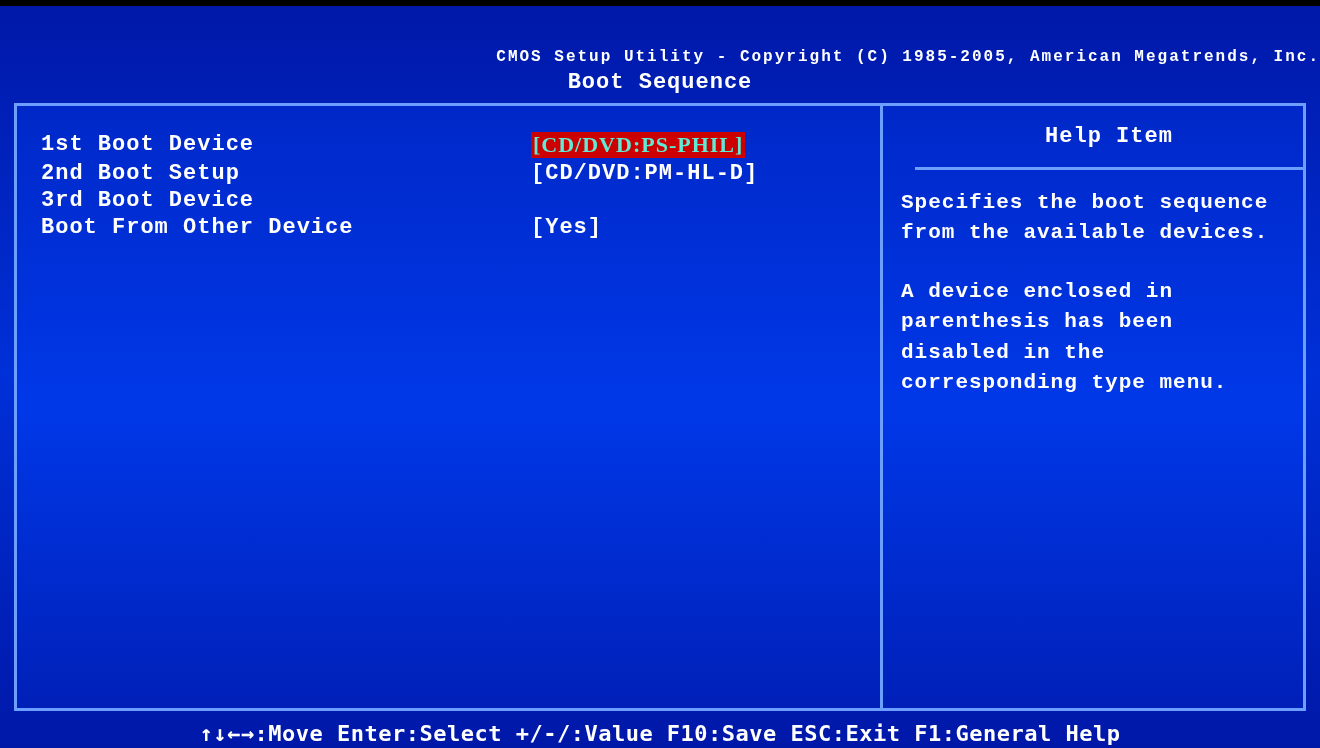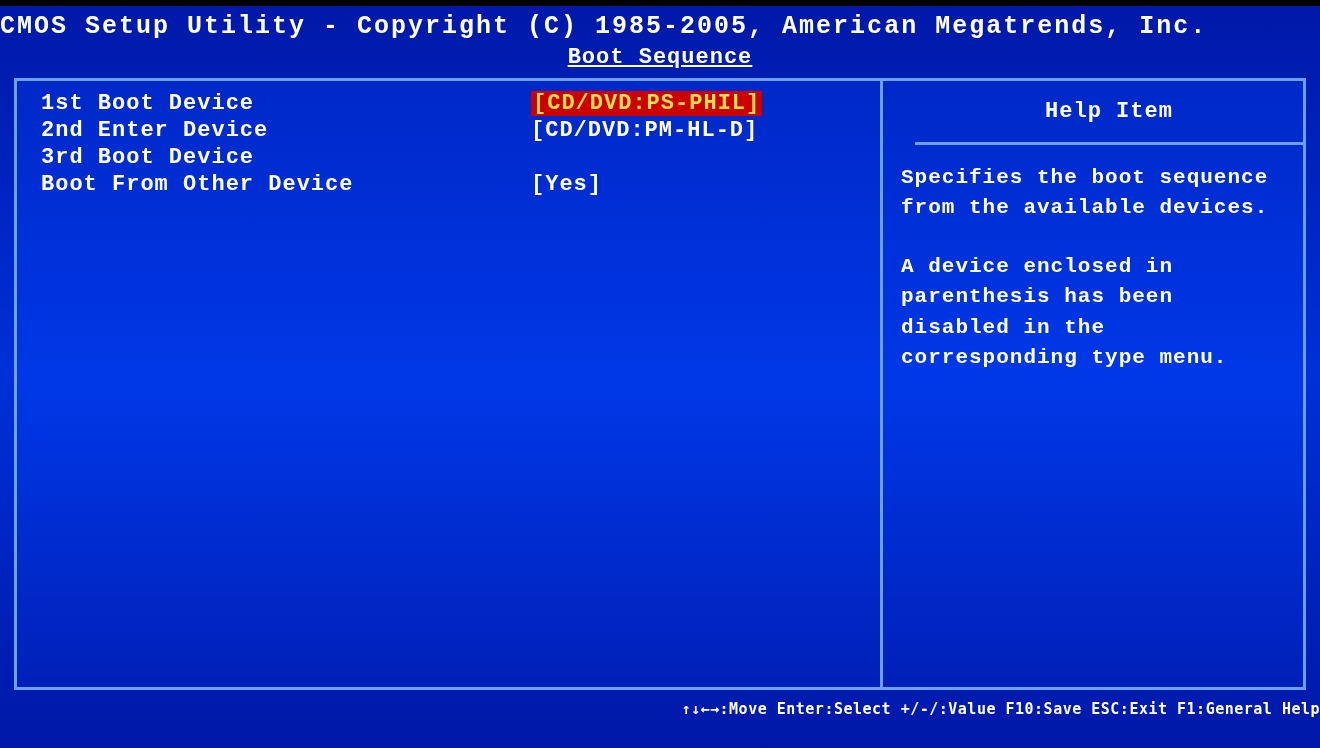--- a/index.html
+++ b/index.html
@@ -23,41 +23,41 @@
       height: 100%;
       background: linear-gradient(180deg, #0018a8 0%, #0030d8 50%, #0018a8 100%);
       display: flex;
       flex-direction: column;
     }
     .top-bar {
       background: #000000;
       height: 6px;
     }
     .header {
-      text-align: left;
+      text-align: right;
       padding: 6px 0 2px 0;
-      font-size: 25px;
+      font-size: 16px;
       letter-spacing: 2px;
+      margin-top: 36px;
     }
     .page-title {
       text-align: center;
       padding: 2px 0 8px 0;
       font-size: 22px;
-      text-decoration: underline;
     }
     .main-area {
       flex: 1;
       display: flex;
       margin: 0 14px;
       border: 3px solid #6d9fff;
       background: linear-gradient(180deg, #0028c8 0%, #0038e8 50%, #0020b8 100%);
     }
     .left-panel {
       flex: 1;
-      padding: 10px 24px;
+      padding: 26px 24px;
       border-right: 3px solid #6d9fff;
     }
     .right-panel {
       width: 420px;
       display: flex;
       flex-direction: column;
     }
     .help-header {
       text-align: center;
       padding: 18px 0 18px 0;
@@ -76,28 +76,29 @@
       font-size: 22px;
     }
     .option-label {
       width: 490px;
     }
     .option-value {
       flex: 1;
     }
     .selected-value {
       background: #cc0000;
-      color: #fde047;
+      color: #5eead4;
       padding: 0 2px;
       display: inline-block;
+      font-family: Liberation Serif, serif;
     }
     .footer {
-      padding: 10px 0 28px 0;
-      text-align: right;
-      font-size: 15px;
+      padding: 10px 0 0 0;
+      text-align: center;
+      font-size: 22px;
       letter-spacing: 0.5px;
     }
     .footer-line {
       margin-bottom: 2px;
     }
     .arrow-glyph {
       font-family: monospace;
     }
     .help-para {
       margin-bottom: 28px;
@@ -121,21 +122,21 @@
     <div class="left-panel">
 
       <div class="option-row">
         <span class="option-label">1st Boot Device</span>
         <span class="option-value">
           <span class="selected-value">[CD/DVD:PS-PHIL]</span>
         </span>
       </div>
 
       <div class="option-row">
-        <span class="option-label">2nd Enter Device</span>
+        <span class="option-label">2nd Boot Setup</span>
         <span class="option-value">[CD/DVD:PM-HL-D]</span>
       </div>
 
       <div class="option-row">
         <span class="option-label">3rd Boot Device</span>
       </div>
 
       <div class="option-row">
         <span class="option-label">Boot From Other Device</span>
         <span class="option-value">[Yes]</span>

